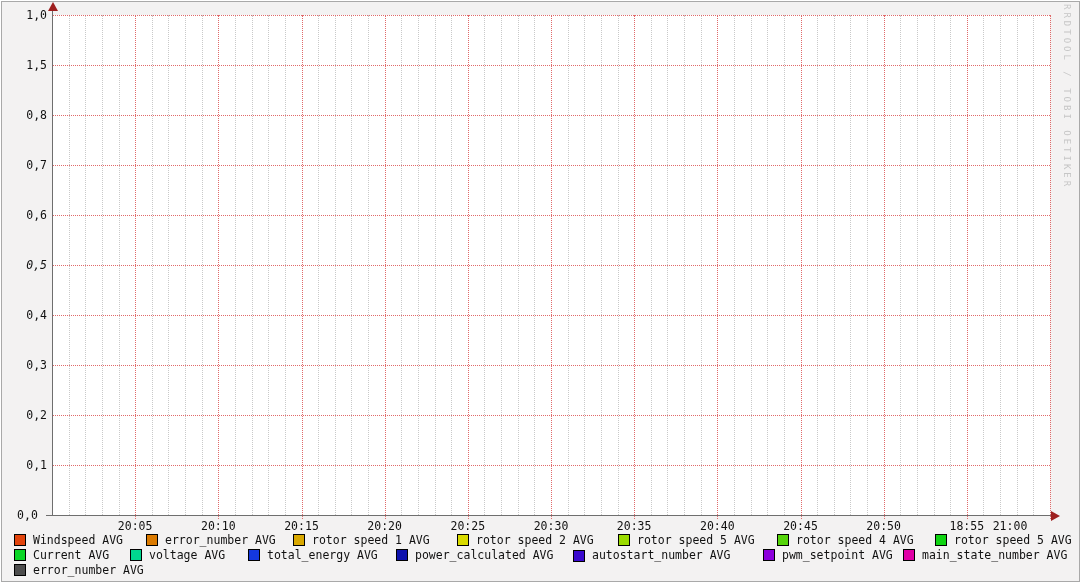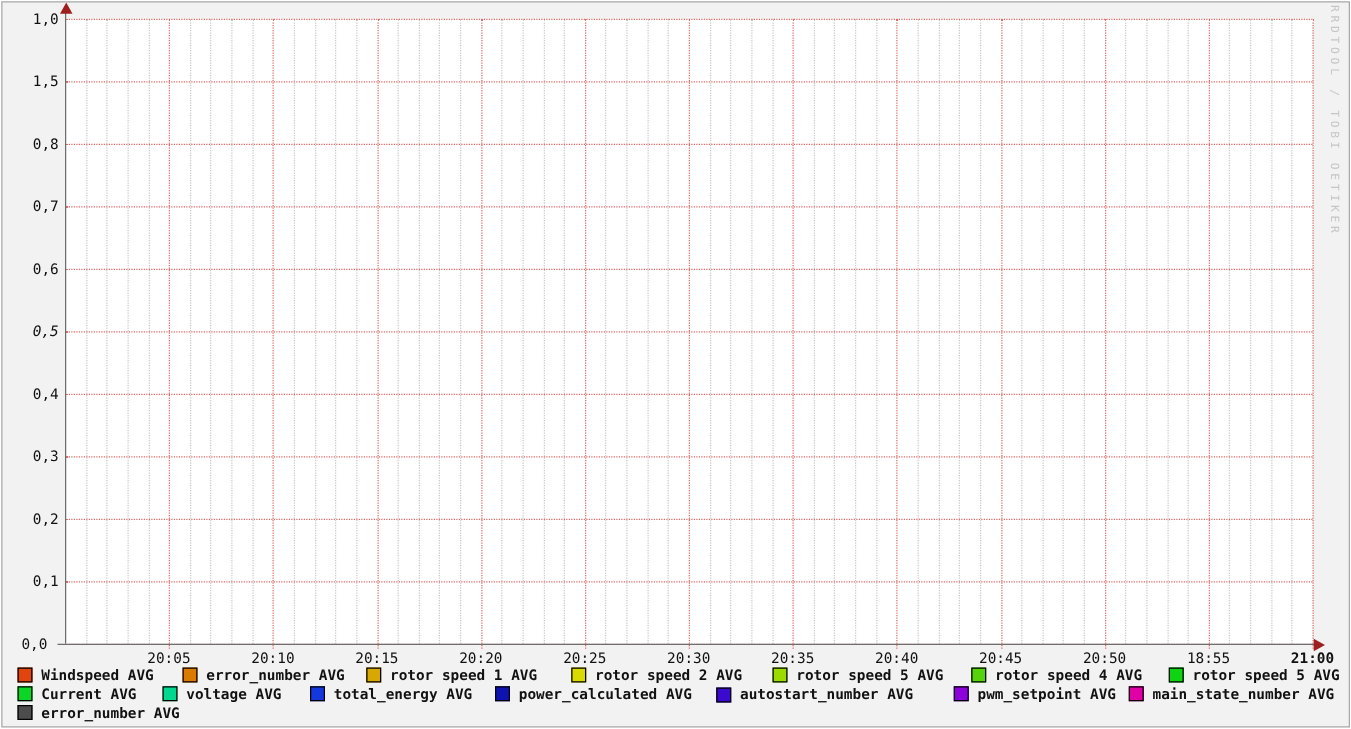--- a/index.html
+++ b/index.html
@@ -17,21 +17,21 @@
   #y-arrow{position:absolute;left:48px;top:2px;width:0;height:0;
     border-left:5px solid transparent;border-right:5px solid transparent;border-bottom:9px solid #9e1f1f;}
   #x-arrow{position:absolute;left:1051px;top:511px;width:0;height:0;
     border-top:5px solid transparent;border-bottom:5px solid transparent;border-left:9px solid #9e1f1f;}
   .y-tick{position:absolute;left:8px;width:39px;text-align:right;font-size:11.5px;color:#111;line-height:14px;}
   .x-tick{position:absolute;width:60px;text-align:center;font-size:11.5px;color:#111;line-height:14px;top:519px;}
   #watermark{
     position:absolute;left:1062px;top:4px;writing-mode:vertical-rl;
     font-size:9px;letter-spacing:3px;color:#c6c6c6;white-space:nowrap;
   }
-  .legend-row{position:absolute;left:0;width:1081px;height:15px;font-weight:bold;}
+  .legend-row{position:absolute;left:0;width:1081px;height:15px;}
   #legend-row-0{top:533px;} #legend-row-1{top:548px;} #legend-row-2{top:563px;}
   .legend-item{position:absolute;top:0;height:14px;display:flex;align-items:center;}
   .swatch{width:10px;height:10px;border:1px solid #000;flex:none;}
   .legend-label{margin-left:7px;font-size:11.5px;color:#111;white-space:pre;line-height:13px;}
 </style>
 </head>
 <body>
 
 <div id="canvas">
   <div id="frame"></div>
@@ -135,21 +135,21 @@
       <div class="x-tick" style="left: 188.333px;">20:10</div>
       <div class="x-tick" style="left: 271.5px;">20:15</div>
       <div class="x-tick" style="left: 354.667px;">20:20</div>
       <div class="x-tick" style="left: 437.833px;">20:25</div>
       <div class="x-tick" style="left: 521px;">20:30</div>
       <div class="x-tick" style="left: 604.167px;">20:35</div>
       <div class="x-tick" style="left: 687.333px;">20:40</div>
       <div class="x-tick" style="left: 770.5px;">20:45</div>
       <div class="x-tick" style="left: 853.667px;">20:50</div>
       <div class="x-tick" style="left: 936.833px;">18:55</div>
-      <div class="x-tick" style="left: 1020px; font-weight: bold;">21:00</div>
+      <div class="x-tick" style="left: 980px;">21:00</div>
     </div>
 
   <div id="watermark">RRDTOOL / TOBI OETIKER</div>
 
   <div id="legend">
     <div class="legend-row" id="legend-row-0">
         <div class="legend-item" style="left: 14px;">
           <span class="swatch" style="background: rgb(226, 68, 13);"></span>
           <span class="legend-label">Windspeed AVG</span>
         </div>

